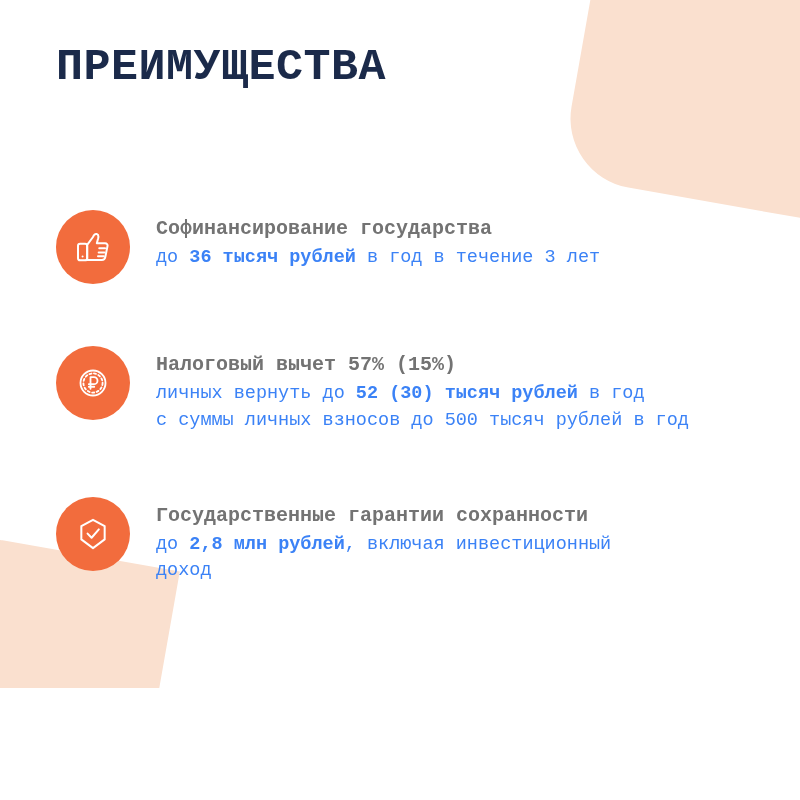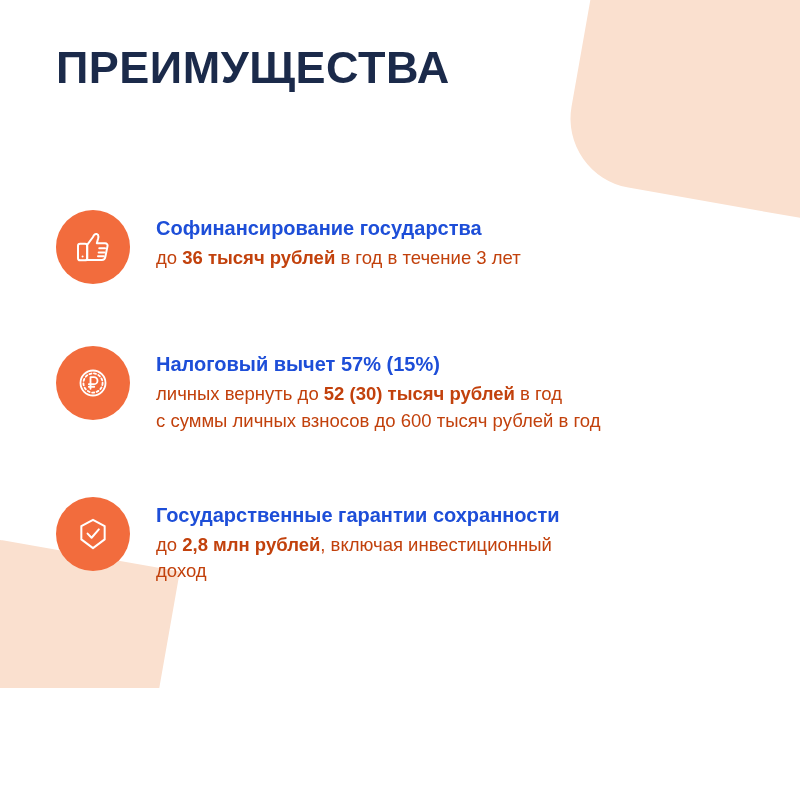--- a/index.html
+++ b/index.html
@@ -6,21 +6,21 @@
     margin: 0;
     padding: 0;
     background: #ffffff;
   }
   .slide {
     position: relative;
     width: 800px;
     height: 688px;
     background: #ffffff;
     overflow: hidden;
-    font-family: Liberation Sans, sans-serif;
+    font-family: Liberation Mono, monospace;
   }
 
   
   .deco-top-right {
     position: absolute;
     top: -60px;
     right: -40px;
     width: 260px;
     height: 260px;
     background: #fae0cf;
@@ -72,28 +72,28 @@
     align-items: center;
     justify-content: center;
     margin-right: 26px;
   }
   .badge svg { display: block; }
 
   .item-text {
     padding-top: 6px;
   }
   .item-heading {
-    color: #1d4ed8;
+    color: #737373;
     font-size: 20px;
     font-weight: bold;
     margin: 0 0 4px 0;
     line-height: 1.25;
   }
   .item-body {
-    color: #c2410c;
+    color: #3b82f6;
     font-size: 18.5px;
     line-height: 1.45;
     margin: 0;
   }
   .item-body b { font-weight: bold; }
 </style>
 </head>
 <body>
 
 <div class="slide">
@@ -130,21 +130,21 @@
           <svg width="40" height="40" viewBox="0 0 48 48" fill="none" stroke="#ffffff" stroke-width="2.2" stroke-linecap="round" stroke-linejoin="round">
             <circle cx="24" cy="24" r="15"></circle>
             <circle cx="24" cy="24" r="11.5" stroke-dasharray="2.5 3"></circle>
             <path d="M21 31 V17 h4.2 a4.2 4.2 0 0 1 0 8.4 H19"></path>
             <path d="M19 28.5 h6.5"></path>
           </svg>
         </span>
       </div>
       <div class="item-text">
         <p class="item-heading">Налоговый вычет 57% (15%)</p>
-        <p class="item-body"><span>личных вернуть до </span><b>52 (30) тысяч рублей</b><span> в год</span><br><span>с суммы личных взносов до 600 тысяч рублей в год</span></p>
+        <p class="item-body"><span>личных вернуть до </span><b>52 (30) тысяч рублей</b><span> в год</span><br><span>с суммы личных взносов до 500 тысяч рублей в год</span></p>
       </div>
     </div>
 
     <div class="item">
       <div class="badge">
         <span>
           <svg width="40" height="40" viewBox="0 0 48 48" fill="none" stroke="#ffffff" stroke-width="2.4" stroke-linecap="round" stroke-linejoin="round">
             <path d="M24 7 L38 14.5 V30.5 L24 41 L10 30.5 V14.5 Z"></path>
             <path d="M17.5 23.5 L22.3 28.5 L31 18.5"></path>
           </svg>

